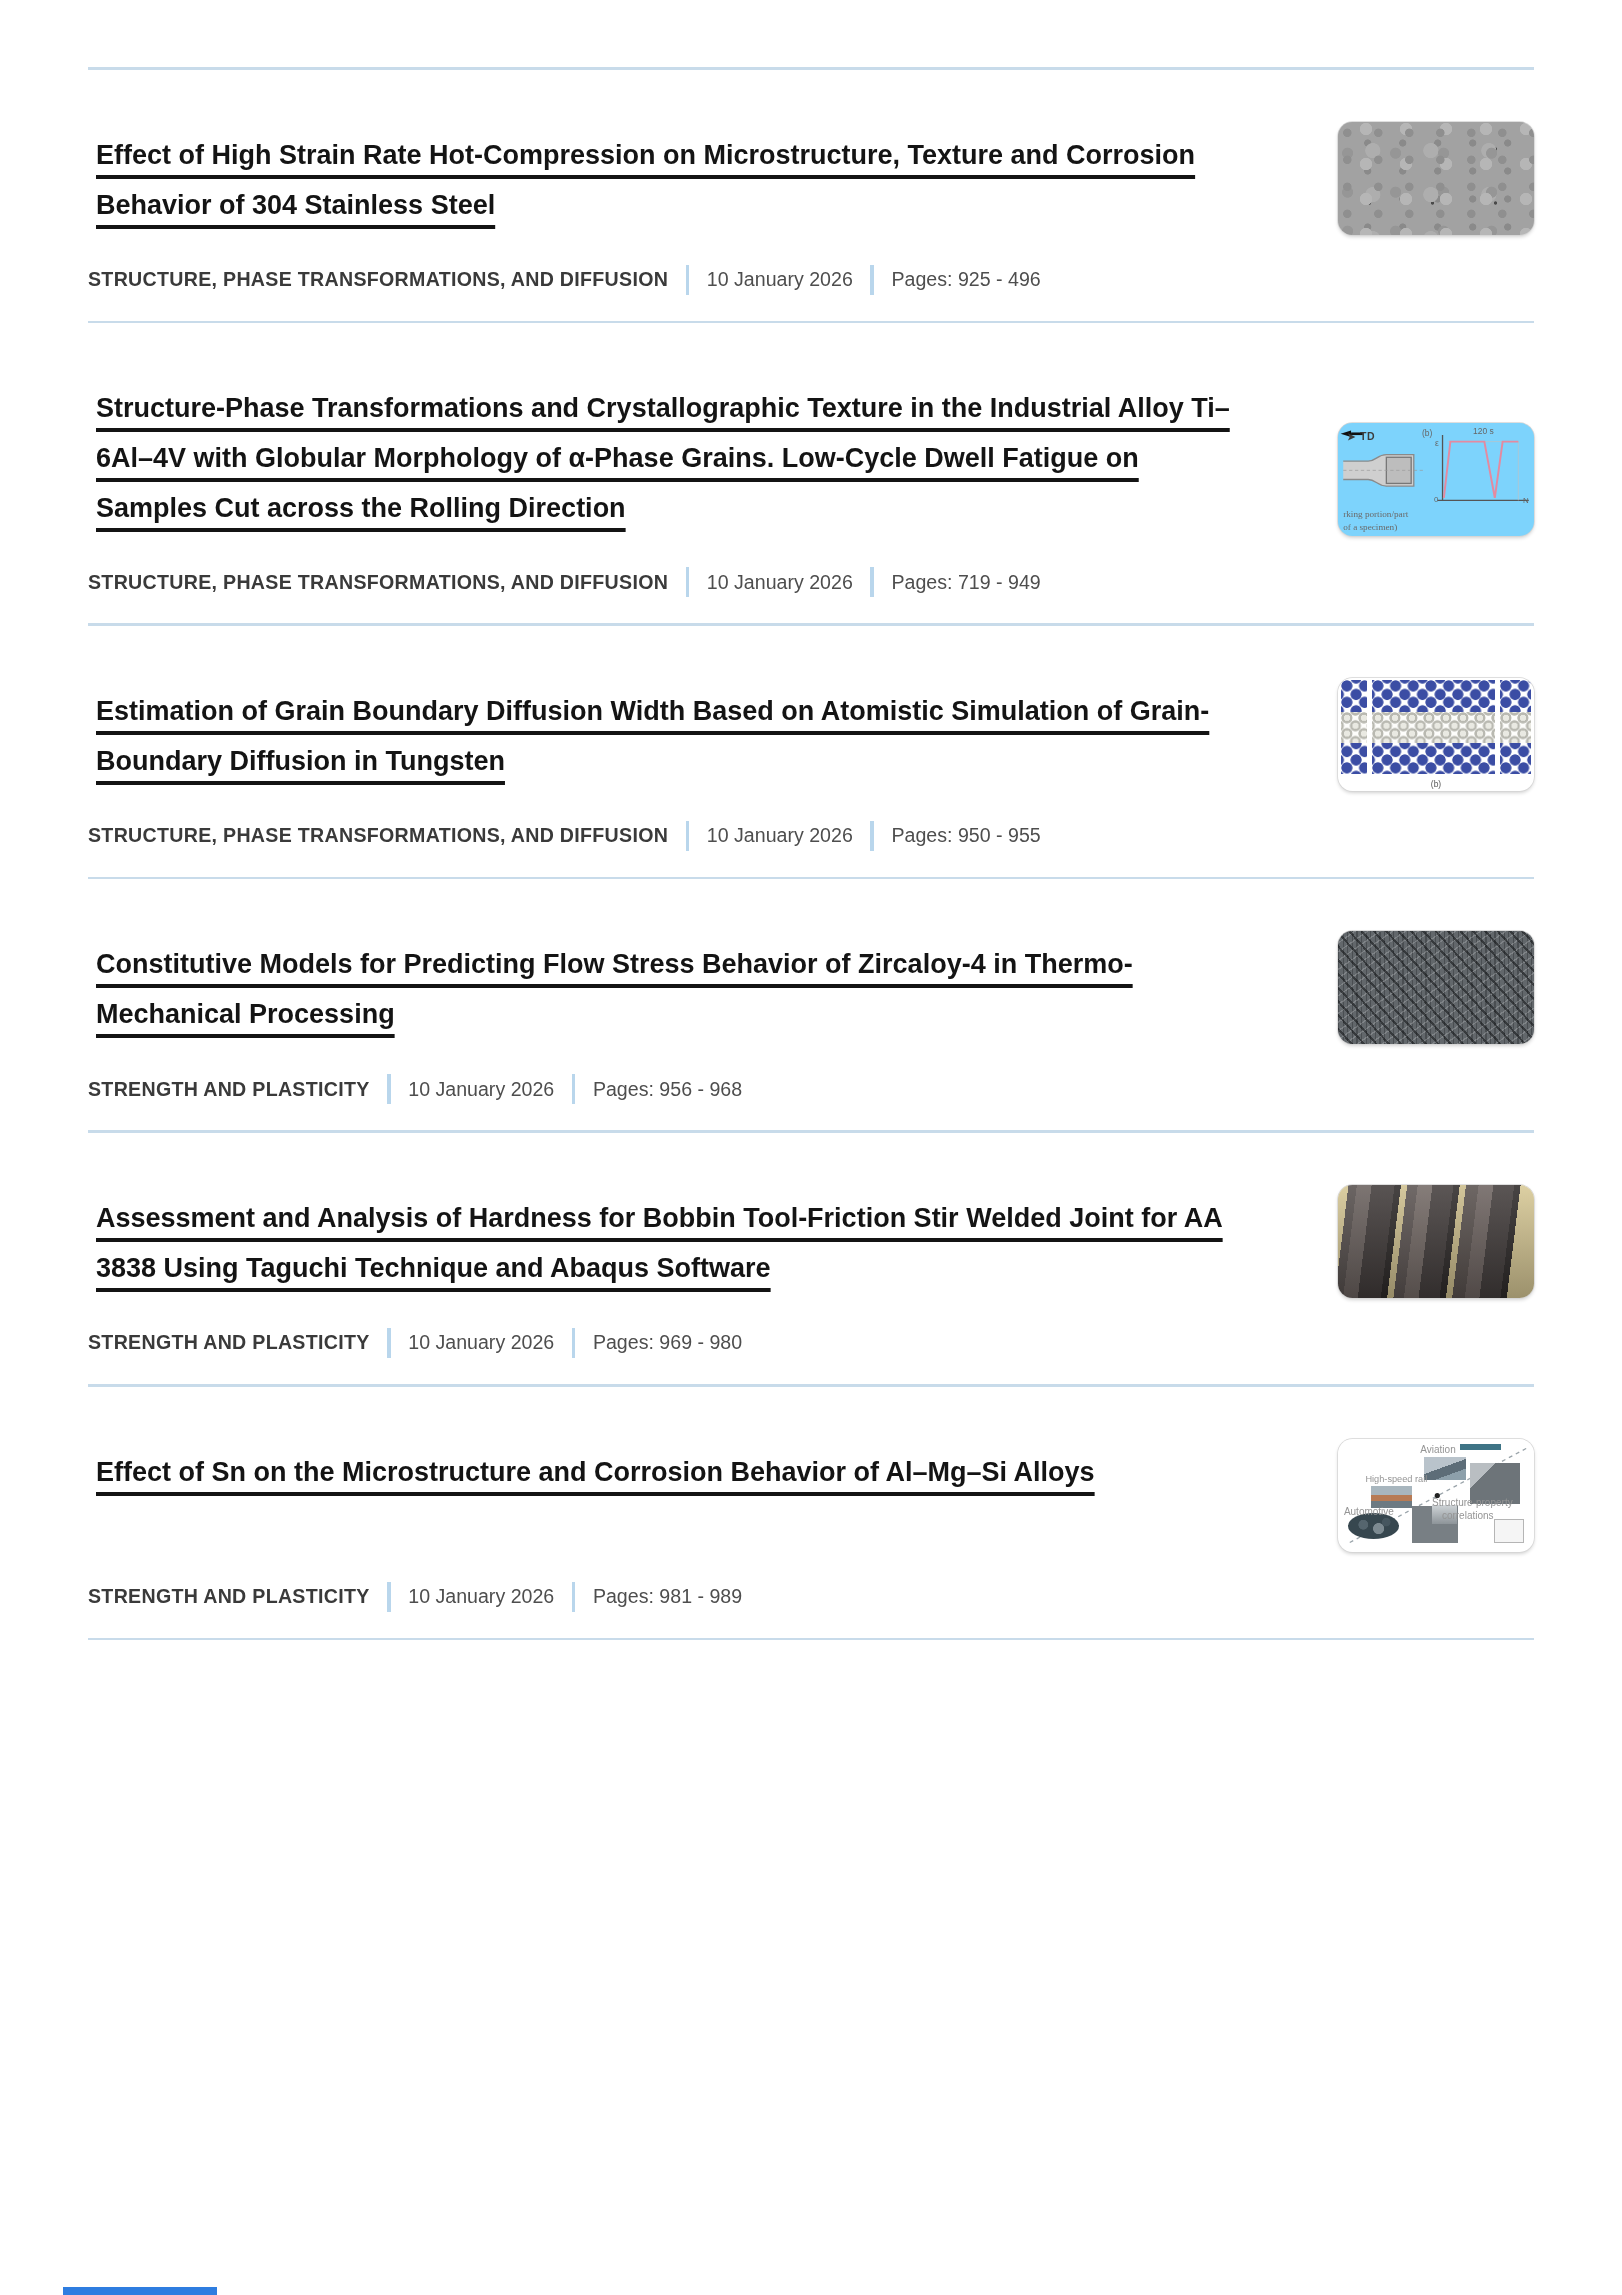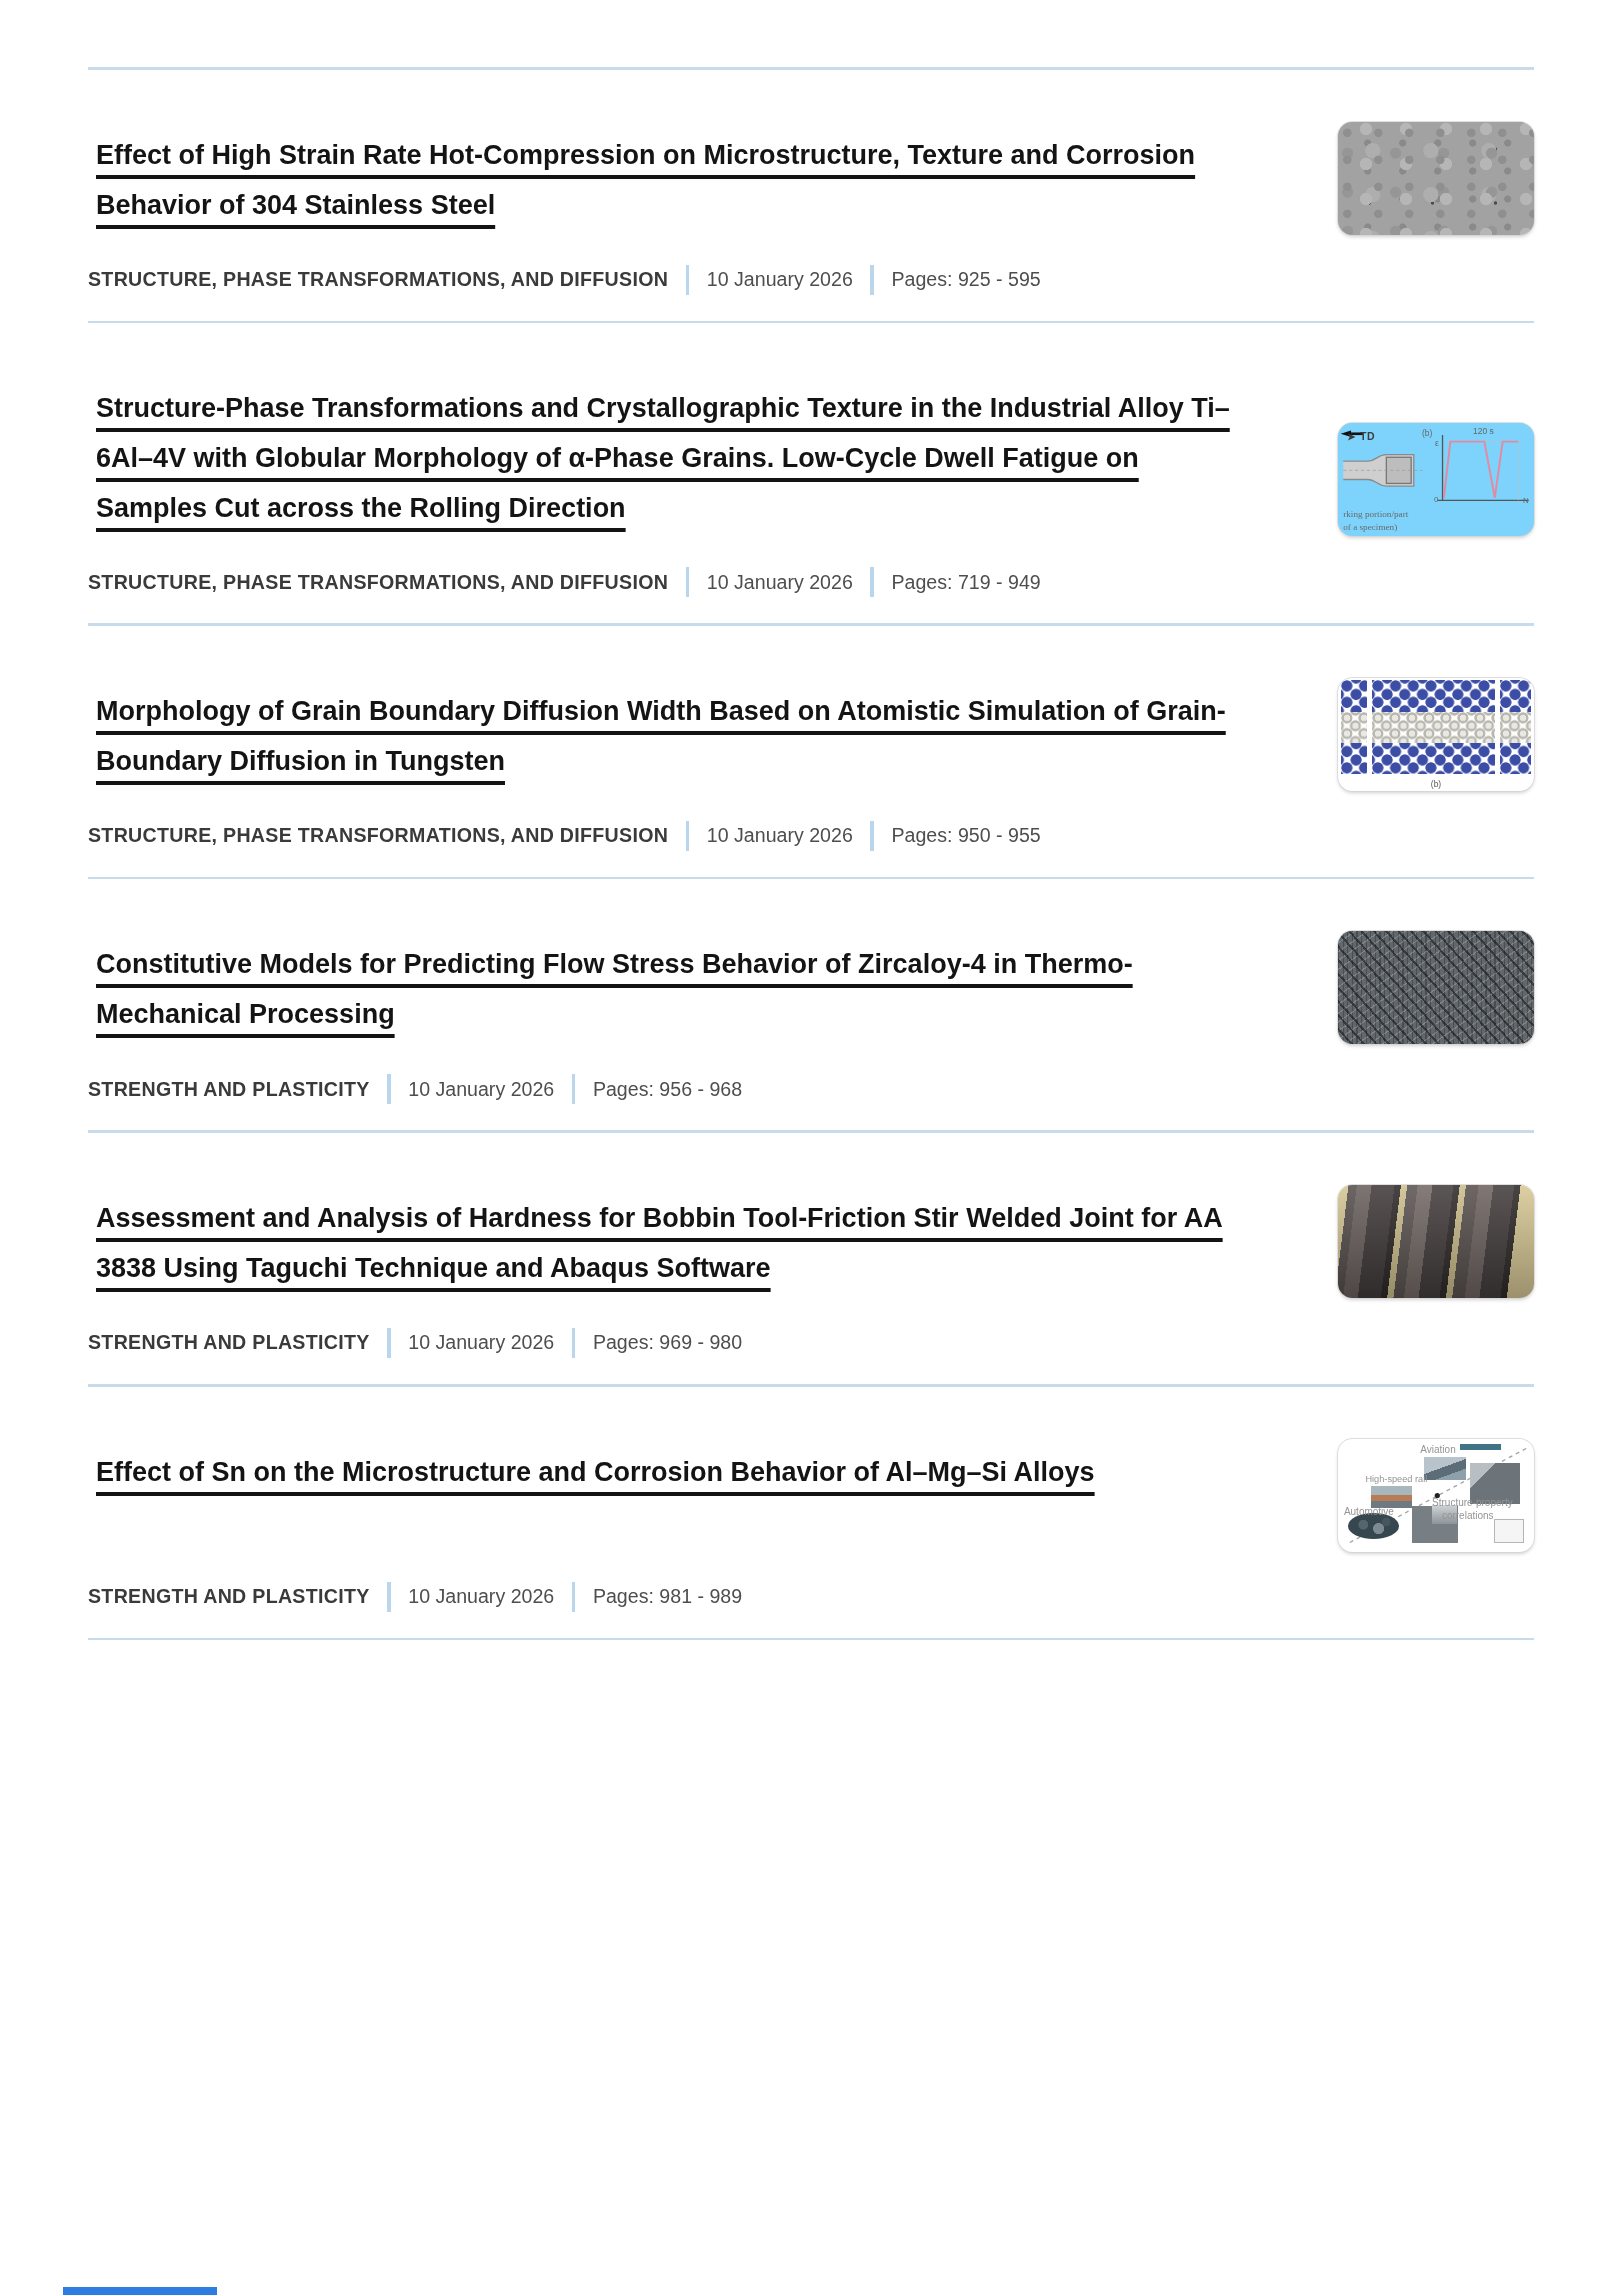--- a/index.html
+++ b/index.html
@@ -201,21 +201,21 @@
   <hr class="divider">
 
   <div class="entry">
     <div class="entry-left">
       <h2 class="entry-title">Effect of High Strain Rate Hot-Compression on Microstructure, Texture and Corrosion Behavior of 304 Stainless Steel</h2>
       <div class="entry-meta">
         <span class="meta-category">STRUCTURE, PHASE TRANSFORMATIONS, AND DIFFUSION</span>
         <span class="meta-sep"></span>
         <span class="meta-date">10 January 2026</span>
         <span class="meta-sep"></span>
-        <span class="meta-pages">Pages: 925 - 595</span>
+        <span class="meta-pages">Pages: 925 - 496</span>
       </div>
     </div>
     <div class="thumb thumb-micro1"></div>
   </div>
 
   <hr class="divider">
 
   <div class="entry">
     <div class="entry-left">
       <h2 class="entry-title">Structure-Phase Transformations and Crystallographic Texture in the Industrial Alloy Ti–6Al–4V with Globular Morphology of α-Phase Grains. Low-Cycle Dwell Fatigue on Samples Cut across the Rolling Direction</h2>
@@ -248,21 +248,21 @@
       <span class="t2-label t2-n">N</span>
       <span class="t2-label t2-cap t2-cap1">rking portion/part</span>
       <span class="t2-label t2-cap t2-cap2">of a specimen)</span>
     </div>
   </div>
 
   <hr class="divider">
 
   <div class="entry">
     <div class="entry-left">
-      <h2 class="entry-title">Morphology of Grain Boundary Diffusion Width Based on Atomistic Simulation of Grain-Boundary Diffusion in Tungsten</h2>
+      <h2 class="entry-title">Estimation of Grain Boundary Diffusion Width Based on Atomistic Simulation of Grain-Boundary Diffusion in Tungsten</h2>
       <div class="entry-meta">
         <span class="meta-category">STRUCTURE, PHASE TRANSFORMATIONS, AND DIFFUSION</span>
         <span class="meta-sep"></span>
         <span class="meta-date">10 January 2026</span>
         <span class="meta-sep"></span>
         <span class="meta-pages">Pages: 950 - 955</span>
       </div>
     </div>
     <div class="thumb thumb-atoms">
       <div class="t3-panel t3-p1">

